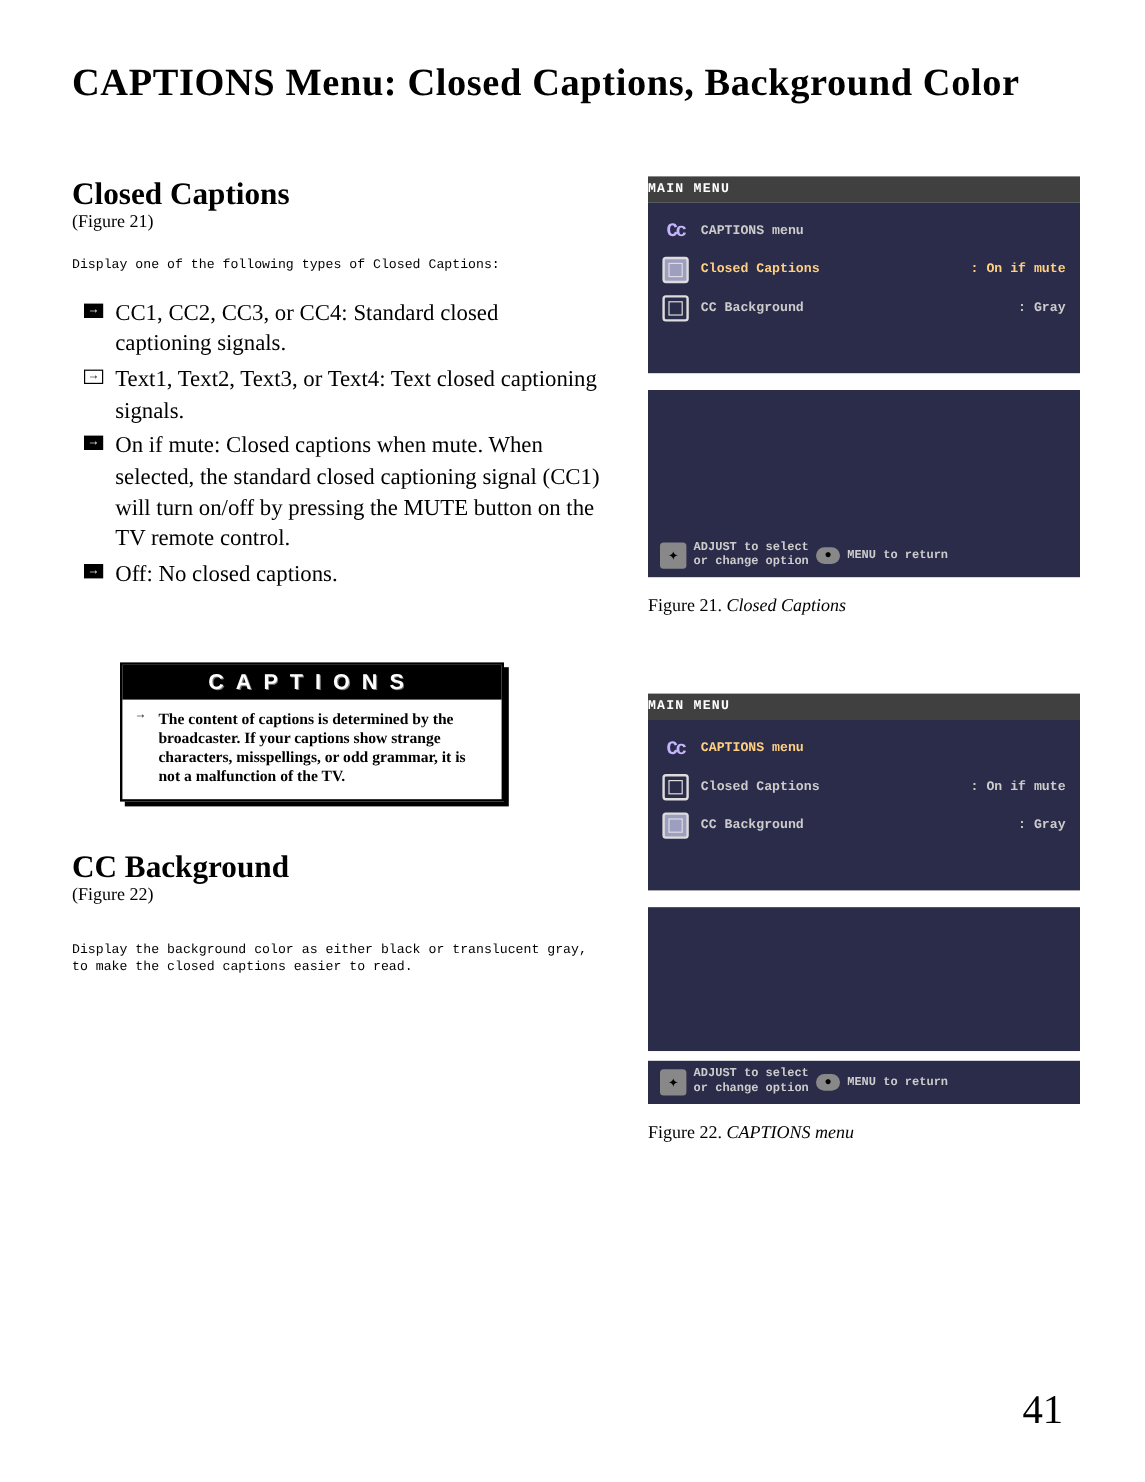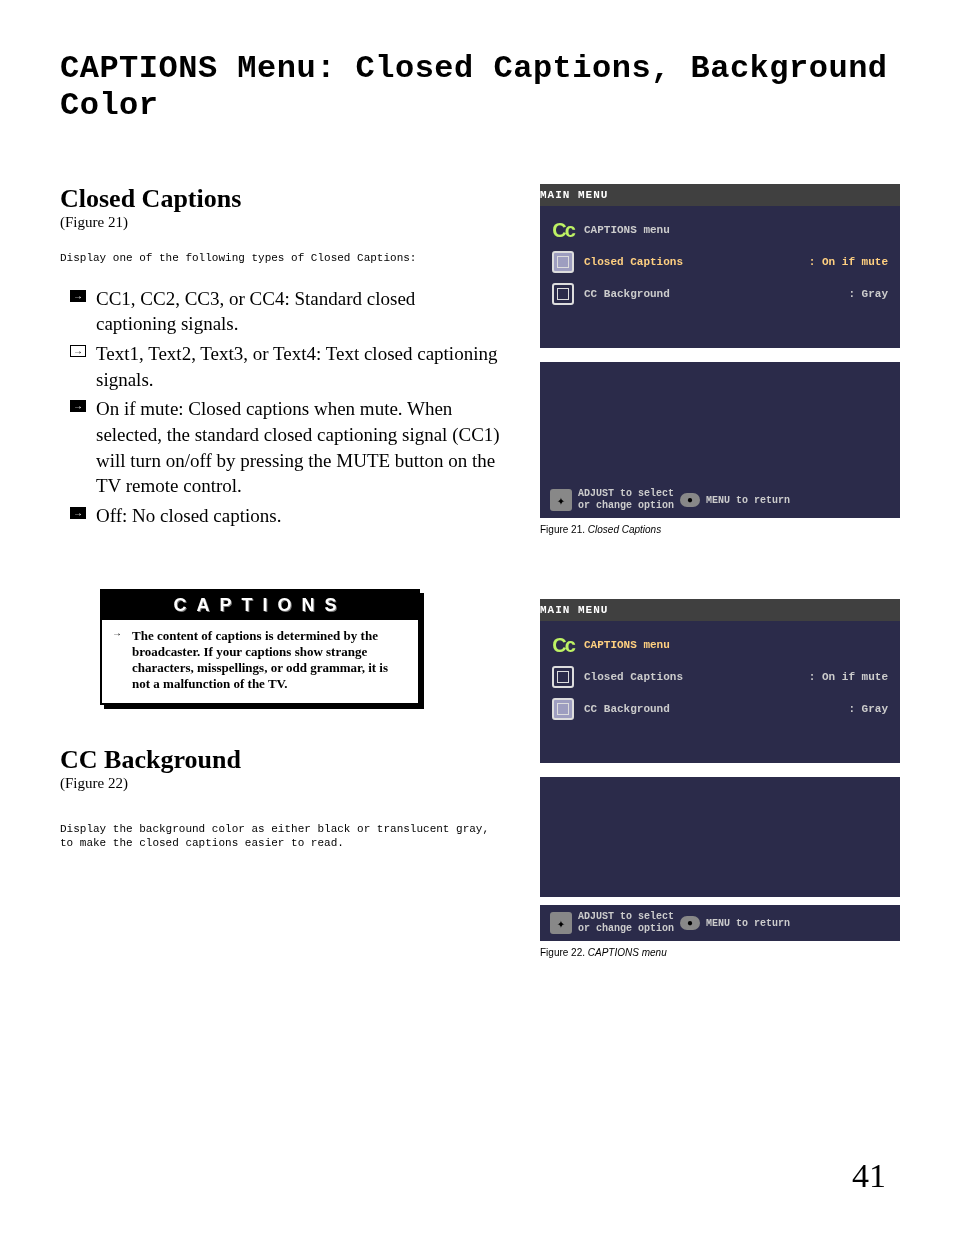--- a/index.html
+++ b/index.html
@@ -14,21 +14,21 @@
     position: relative;
     box-sizing: border-box;
   }
   .page {
     padding: 40px 60px 0 60px;
     box-sizing: border-box;
     position: relative;
     height: 100%;
   }
   h1.page-title {
-    font-family: Liberation Mono, monospace;
+    font-family: Liberation Serif, serif;
     font-weight: 600;
     font-size: 32px;
     margin: 10px 0 60px 0;
     letter-spacing: 0.5px;
   }
   .columns {
     display: flex;
     gap: 40px;
   }
   .left-col {
@@ -177,23 +177,23 @@
   .tv-row .ico {
     width: 22px;
     height: 22px;
     display: inline-flex;
     align-items: center;
     justify-content: center;
     border-radius: 3px;
     flex-shrink: 0;
   }
   .ico-cc {
-    font-family: Liberation Sans, sans-serif;
-    font-size: 20px;
-    color: #bef264;
+    font-family: Liberation Mono, monospace;
+    font-size: 16px;
+    color: #c4b5fd;
     letter-spacing: -2px;
   }
   .ico-sq {
     border: 2px solid #ddd;
     background: #2b2b4a;
     box-sizing: border-box;
     position: relative;
   }
   .ico-sq::after {
     content: "";
@@ -251,24 +251,24 @@
     border-radius: 7px;
     display: inline-flex;
     align-items: center;
     justify-content: center;
     color: #000;
     font-size: 10px;
     flex-shrink: 0;
   }
   .tv-footer .ftxt1 { line-height: 1.2; }
   .fig-caption {
-    font-family: Liberation Sans, sans-serif;
+    font-family: Liberation Serif, serif;
     font-style: italic;
-    font-size: 10px;
-    margin-top: 6px;
+    font-size: 15px;
+    margin-top: 16px;
   }
   .fig-caption .fignum { font-style: normal; font-weight: 400; }
 
   .tv-group-2 { margin-top: 64px; }
 
   .page-number {
     position: absolute;
     bottom: 40px;
     right: 68px;
     font-family: 'Adobe Caslon Pro', 'Hoefler Text', Georgia, serif;

